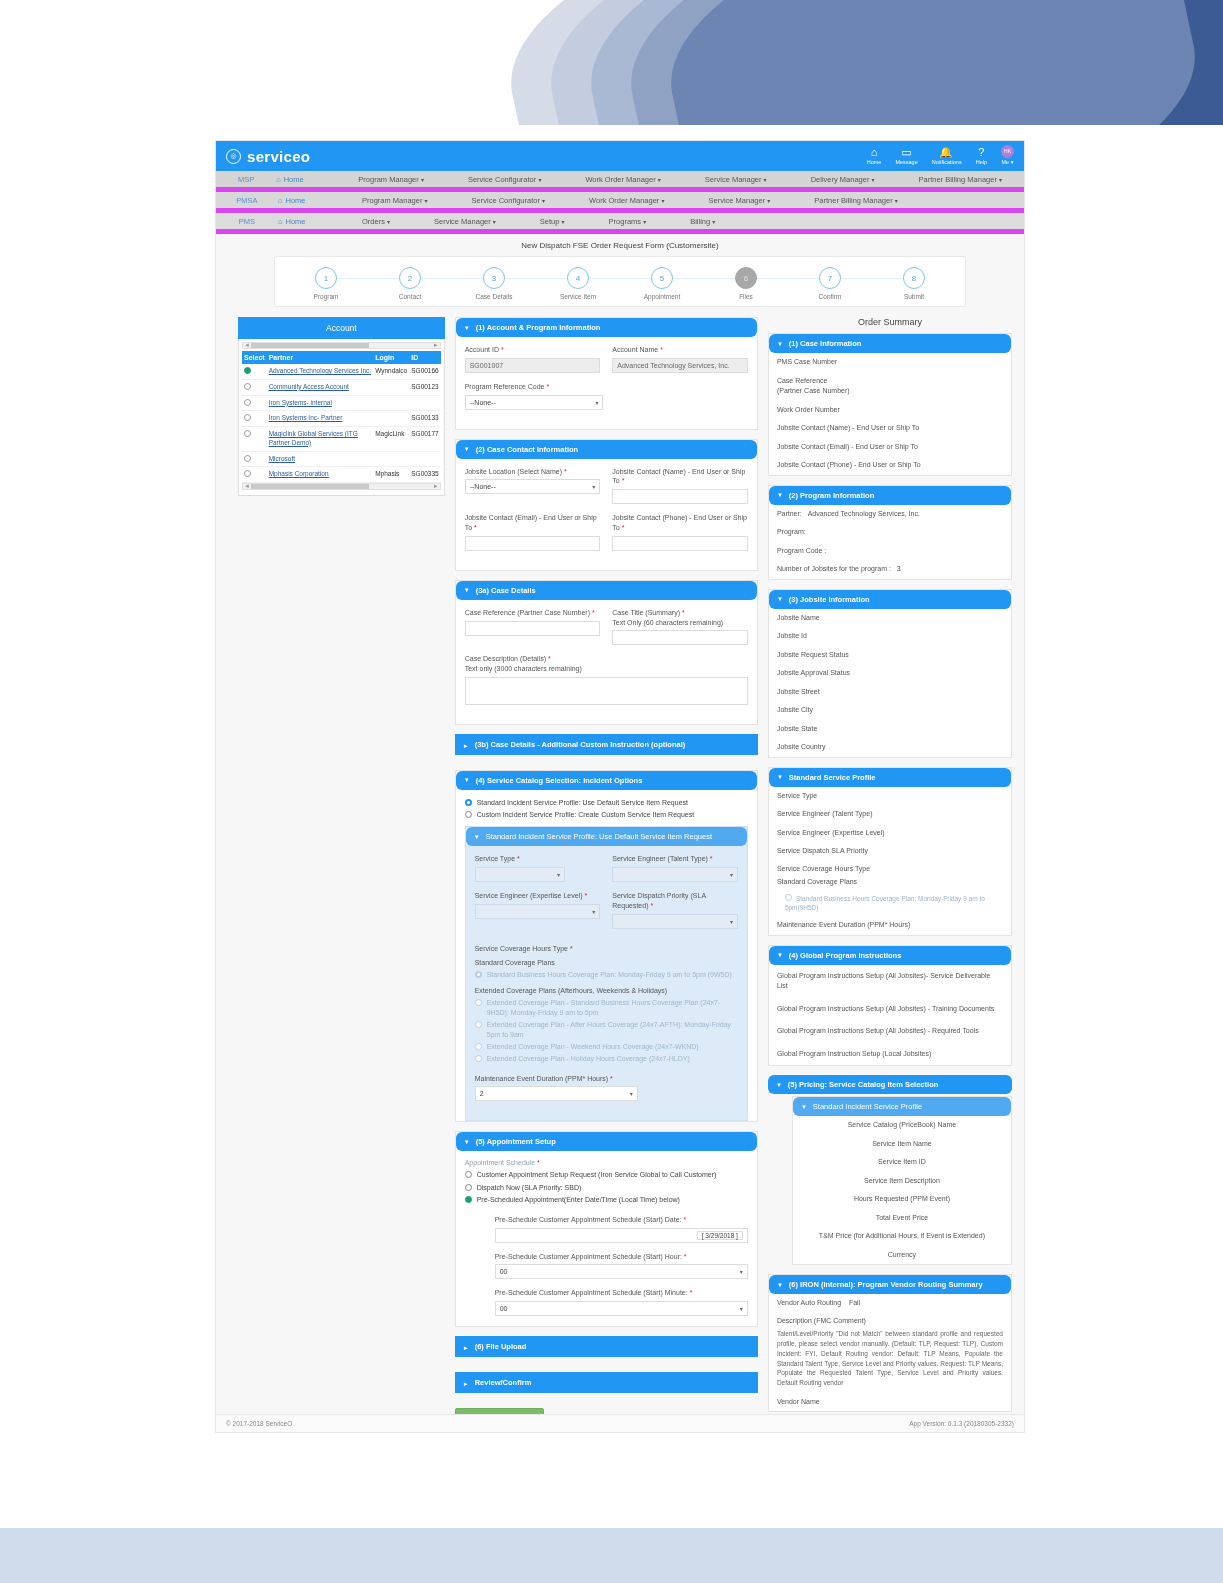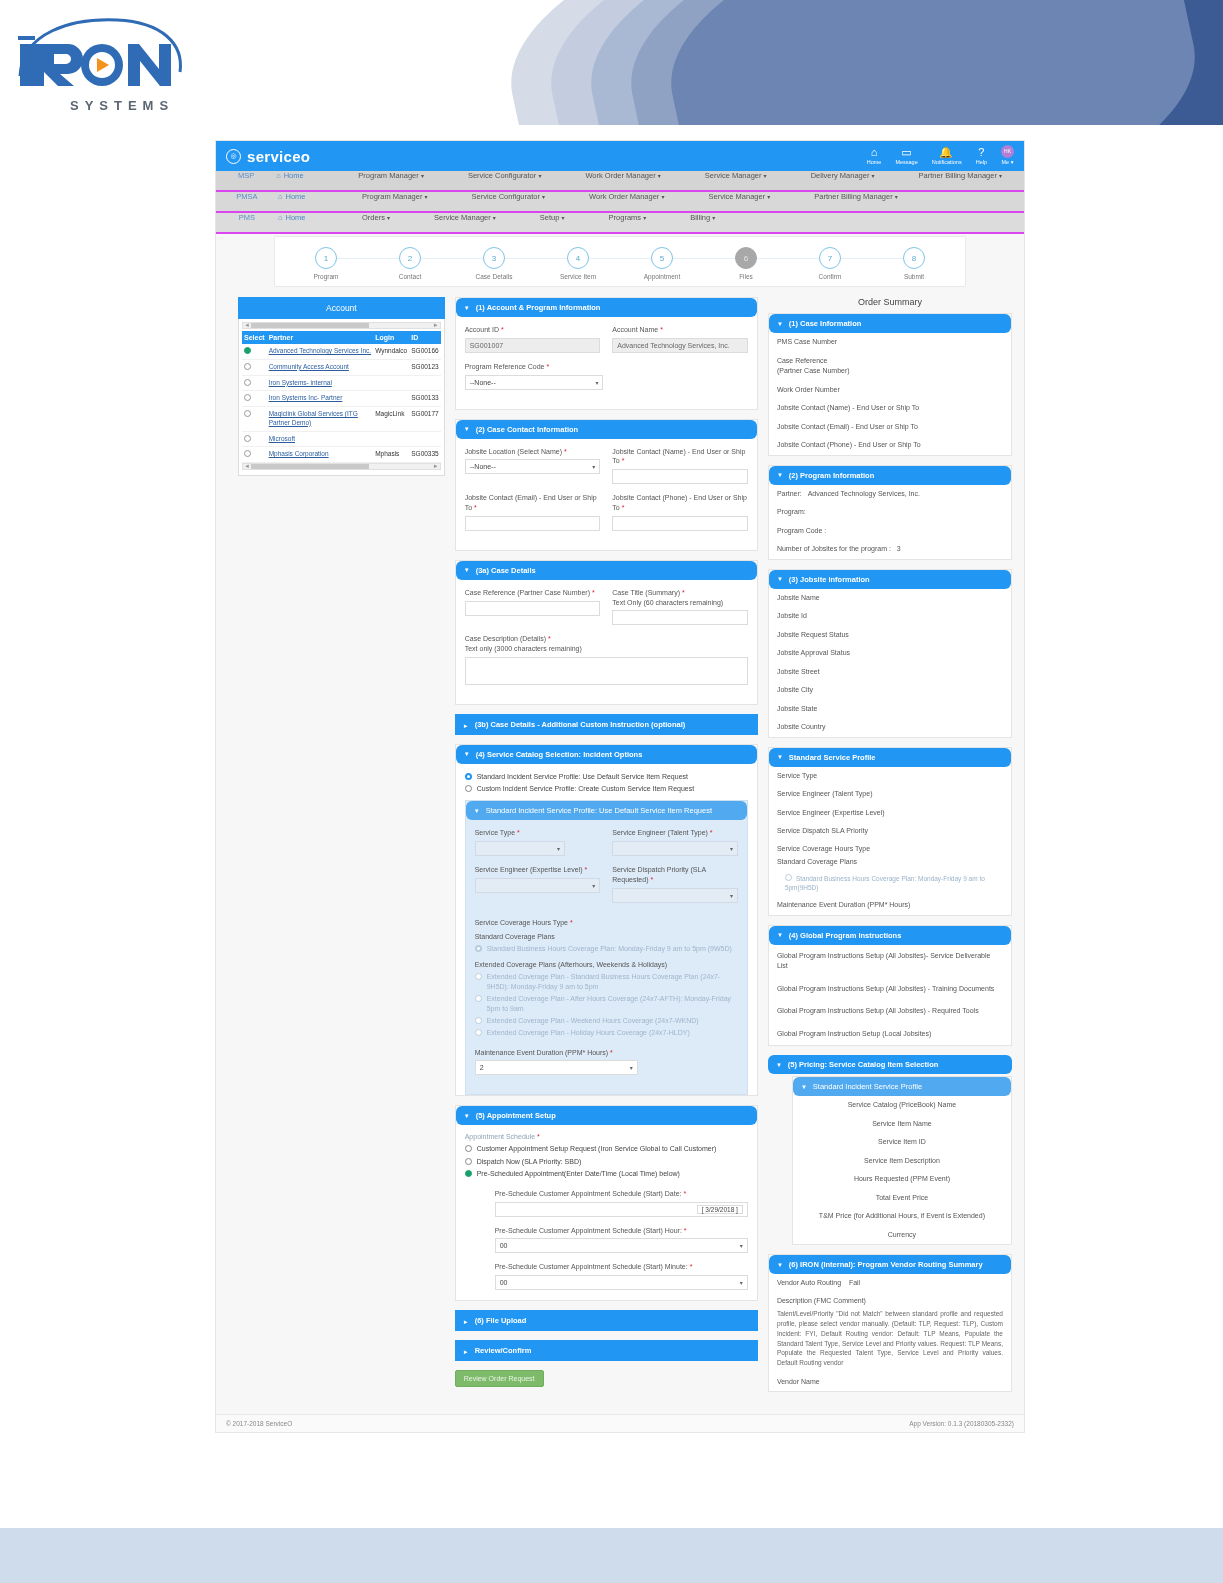--- a/index.html
+++ b/index.html
@@ -65,22 +65,22 @@
   .abitem .ico{ font-size:11px; margin-bottom:2px;}
   .abitem .lbl{ font-size:5.5px;}
   .avatar{
     width:13px;height:13px;border-radius:50%;background:#b07fd6;
     color:#fff;font-size:5px;display:flex;align-items:center;justify-content:center;
     margin-bottom:2px;
   }
 
   
   .navrow{
-    height:21px; background:#d4d4d4; border-bottom:2px solid #d946ef;
-    display:flex; align-items:flex-start; color:#555; font-size:7.5px;
+    height:21px; background:#d4d4d4; border-bottom:5px solid #d946ef;
+    display:flex; align-items:center; color:#555; font-size:7.5px;
   }
   .navrow.r2{ background:#d8d8d8; }
   .navrow.r3{ background:#dcdcdc; }
   .nav-tag{ width:62px; text-align:center; color:#5a8ec9; font-size:7.5px;}
   .nav-home{ width:62px; display:flex; align-items:center; gap:3px; color:#4b86c4;}
   .nav-item{ padding:0 22px; white-space:nowrap;}
   .caret{ font-size:6px; }
 
   .page-title{
     text-align:center; font-size:8px; color:#444; padding:7px 0 4px;
@@ -171,21 +171,21 @@
   .radio-line.dim{ color:#9fb6cc; }
   .rd{ width:7px;height:7px;border-radius:50%;border:1px solid #888;background:#fff; flex:none; margin-top:1px;}
   .rd.on{ background:#1aa06d; border-color:#1aa06d;}
   .rd.onb{ background:#fff; border:2px solid #2196f3;}
   .rd.dim{ border-color:#b9cddf;}
   .subhdr{ font-size:7px; color:#555; margin:7px 0 4px; }
 
   
   .bar{
     background:#2196f3; color:#fff; font-size:7.5px; font-weight:bold;
-    padding:6px 8px; margin-bottom:9px; display:flex; align-items:flex-end; gap:6px;
+    padding:6px 8px; margin-bottom:15px; display:flex; align-items:flex-end; gap:6px;
   }
   .btn-green{
     display:inline-block; background:#7dbb6a; color:#eaf5e5; font-size:7px;
     padding:4px 8px; border:1px solid #6fae5d; border-radius:2px;
   }
 
   
   .os-title{ text-align:center; font-size:9px; color:#444; margin:0 0 6px;}
   .os-card{ background:#fff; border:1px solid #e4e4e4; margin-bottom:9px;}
   .os-line{ font-size:7px; color:#555; padding:4px 8px; line-height:1.5;}
@@ -215,33 +215,20 @@
 <body>
 
 <div class="brand-banner">
   <div class="banner-blue"></div>
   <div class="banner-wave wave1"></div>
   <div class="banner-wave wave2"></div>
   <div class="banner-wave wave3"></div>
   <div class="banner-wave wave4"></div>
   <div class="banner-wave wave5"></div>
 
-  <div class="logo-wrap">
-    <svg width="190" height="100" viewBox="0 0 190 100">
-      <path d="M8 62 C 10 18, 60 4, 105 6 C 150 8, 172 30, 168 58" fill="none" stroke="#2f6cb5" stroke-width="3"></path>
-      <rect x="8" y="30" width="13" height="42" fill="#2f6cb5"></rect>
-      <rect x="6" y="22" width="17" height="4" fill="#2f6cb5"></rect>
-      <path d="M30 30 h26 a15 15 0 0 1 0 30 h-8 l14 12 h-16 l-14 -14 v14 h-12 v-42 z M42 40 v10 h12 a5 5 0 0 0 0 -10 z" fill="#2f6cb5"></path>
-      <circle cx="90" cy="51" r="21" fill="#2f6cb5"></circle>
-      <circle cx="90" cy="51" r="13" fill="#ffffff"></circle>
-      <path d="M85 44 l12 7 l-12 7 z" fill="#f5921e"></path>
-      <path d="M116 30 h11 l20 25 v-25 h12 v42 h-11 l-20 -25 v25 h-12 z" fill="#2f6cb5"></path>
-    </svg>
-    <div class="logo-sys">SYSTEMS</div>
-  </div>
 </div>
 
 <div class="app">
 
   <div class="appbar">
     <div class="appbar-left">
       <div class="logo-circle">◎</div>
       <div class="appname">serviceo</div>
     </div>
     <div class="appbar-right">
@@ -301,20 +288,21 @@
         <span>⌂</span>
         <span>Home</span>
       </div>
     <div class="nav-item"><span>Orders</span> <span class="caret">▾</span></div>
     <div class="nav-item"><span>Service Manager</span> <span class="caret">▾</span></div>
     <div class="nav-item"><span>Setup</span> <span class="caret">▾</span></div>
     <div class="nav-item"><span>Programs</span> <span class="caret">▾</span></div>
     <div class="nav-item"><span>Billing</span> <span class="caret">▾</span></div>
   </div>
 
+  <div class="page-title">New Dispatch FSE Order Request Form (Customersite)</div>
 
   <div class="stepper-box">
     <div class="stepper">
       <div class="step">
         <div class="num">1</div>
         <div class="slabel">Program</div>
       </div>
       <div class="step">
         <div class="num">2</div>
         <div class="slabel">Contact</div>

